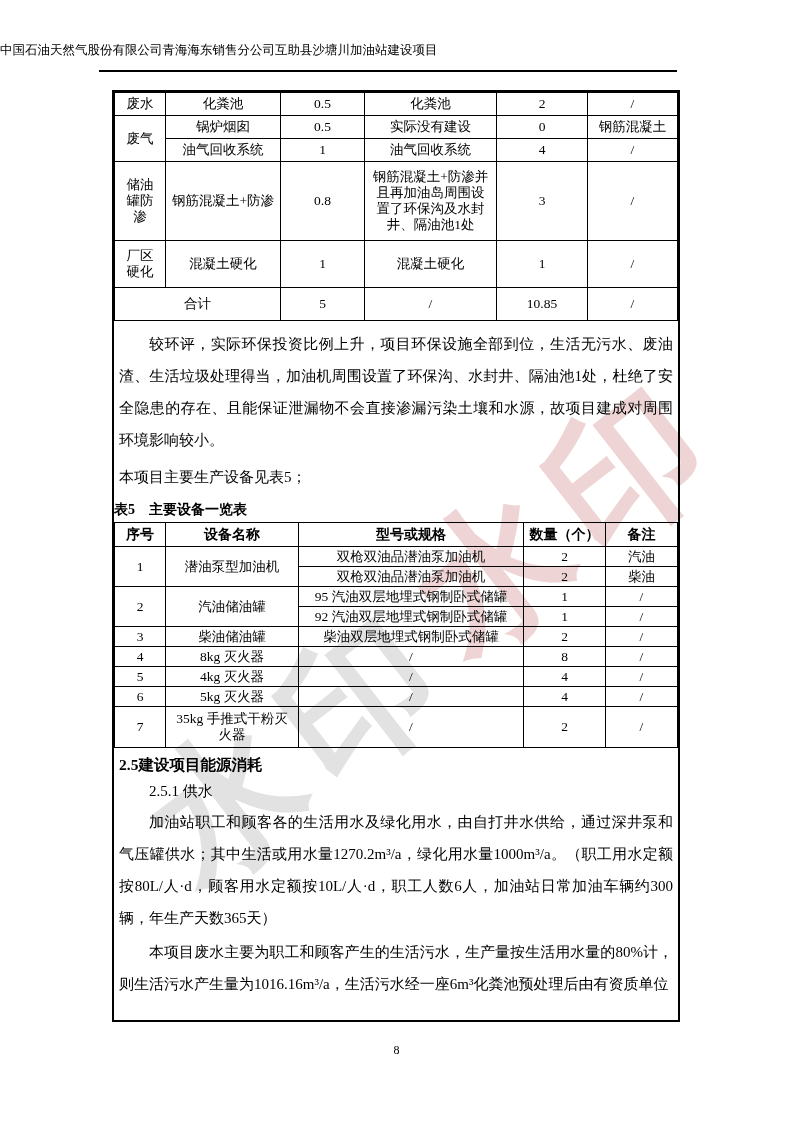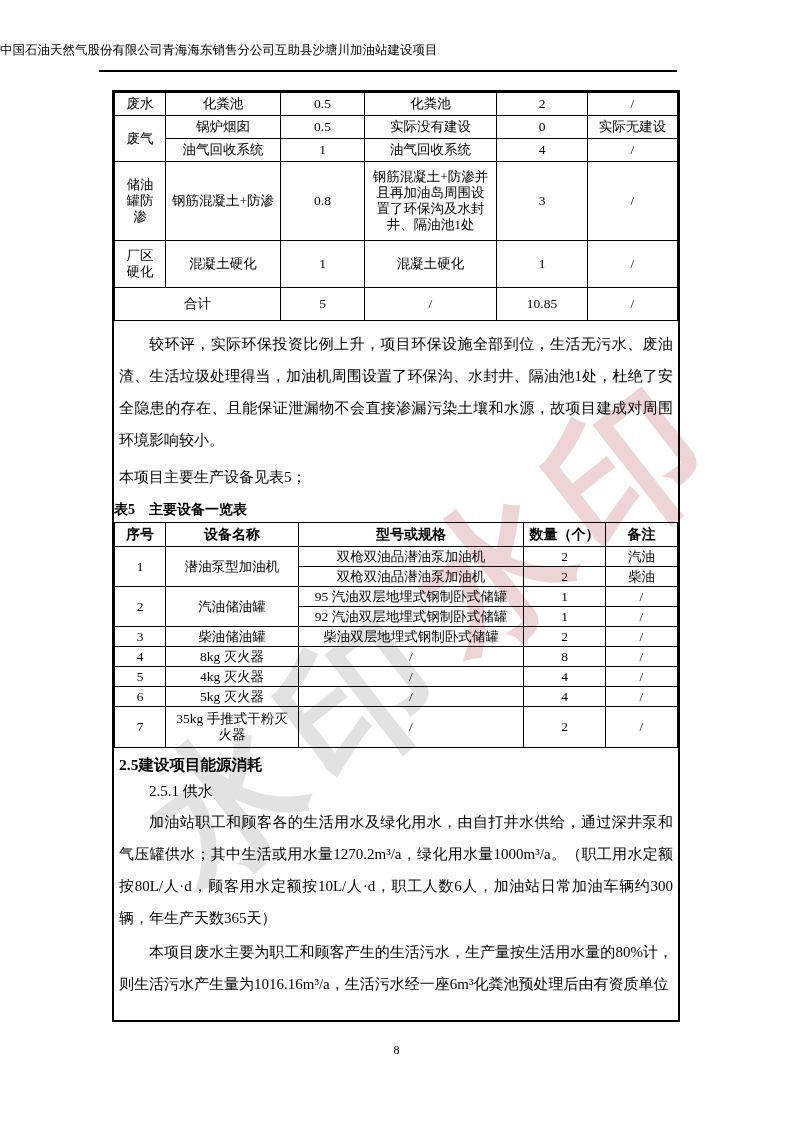--- a/index.html
+++ b/index.html
@@ -84,21 +84,21 @@
         <td>化粪池</td>
         <td>2</td>
         <td>/</td>
       </tr>
       <tr class="r1">
         <td rowspan="2">废气</td>
         <td>锅炉烟囱</td>
         <td>0.5</td>
         <td>实际没有建设</td>
         <td>0</td>
-        <td>实际无建设</td>
+        <td>钢筋混凝土</td>
       </tr>
       <tr class="r2">
         <td>油气回收系统</td>
         <td>1</td>
         <td>油气回收系统</td>
         <td>4</td>
         <td>/</td>
       </tr>
       <tr class="r3">
         <td>储油罐防渗</td>

